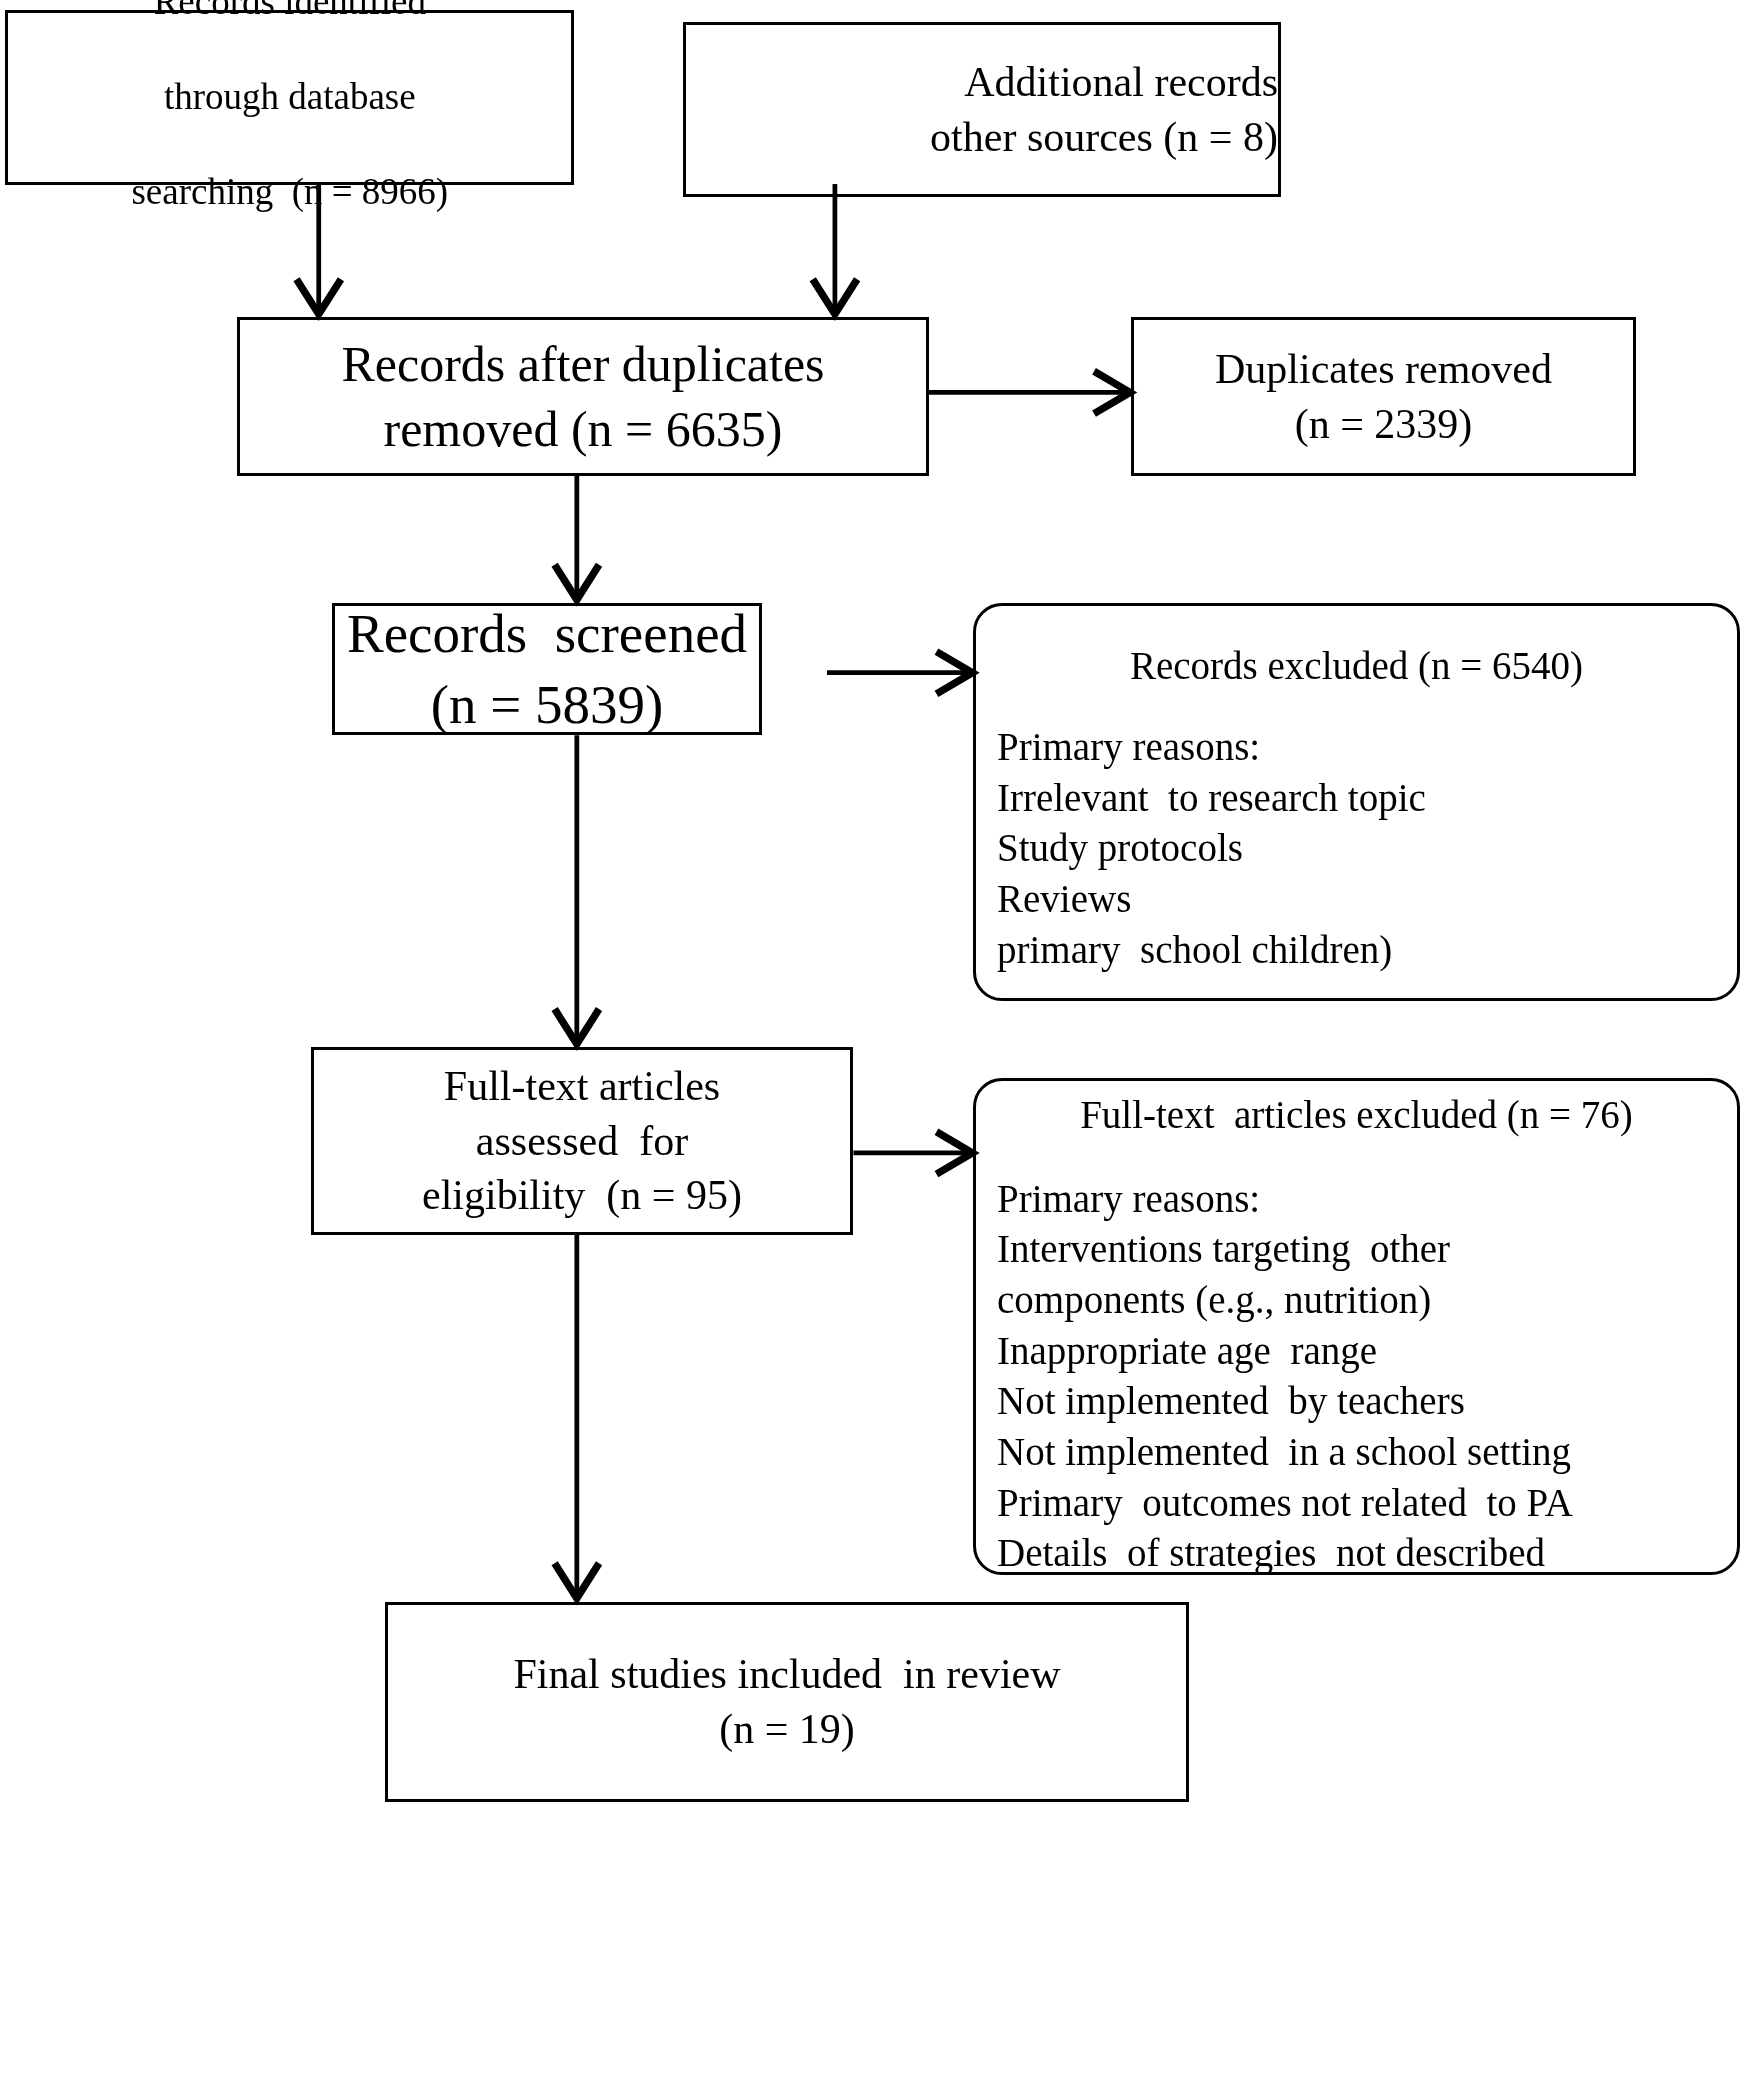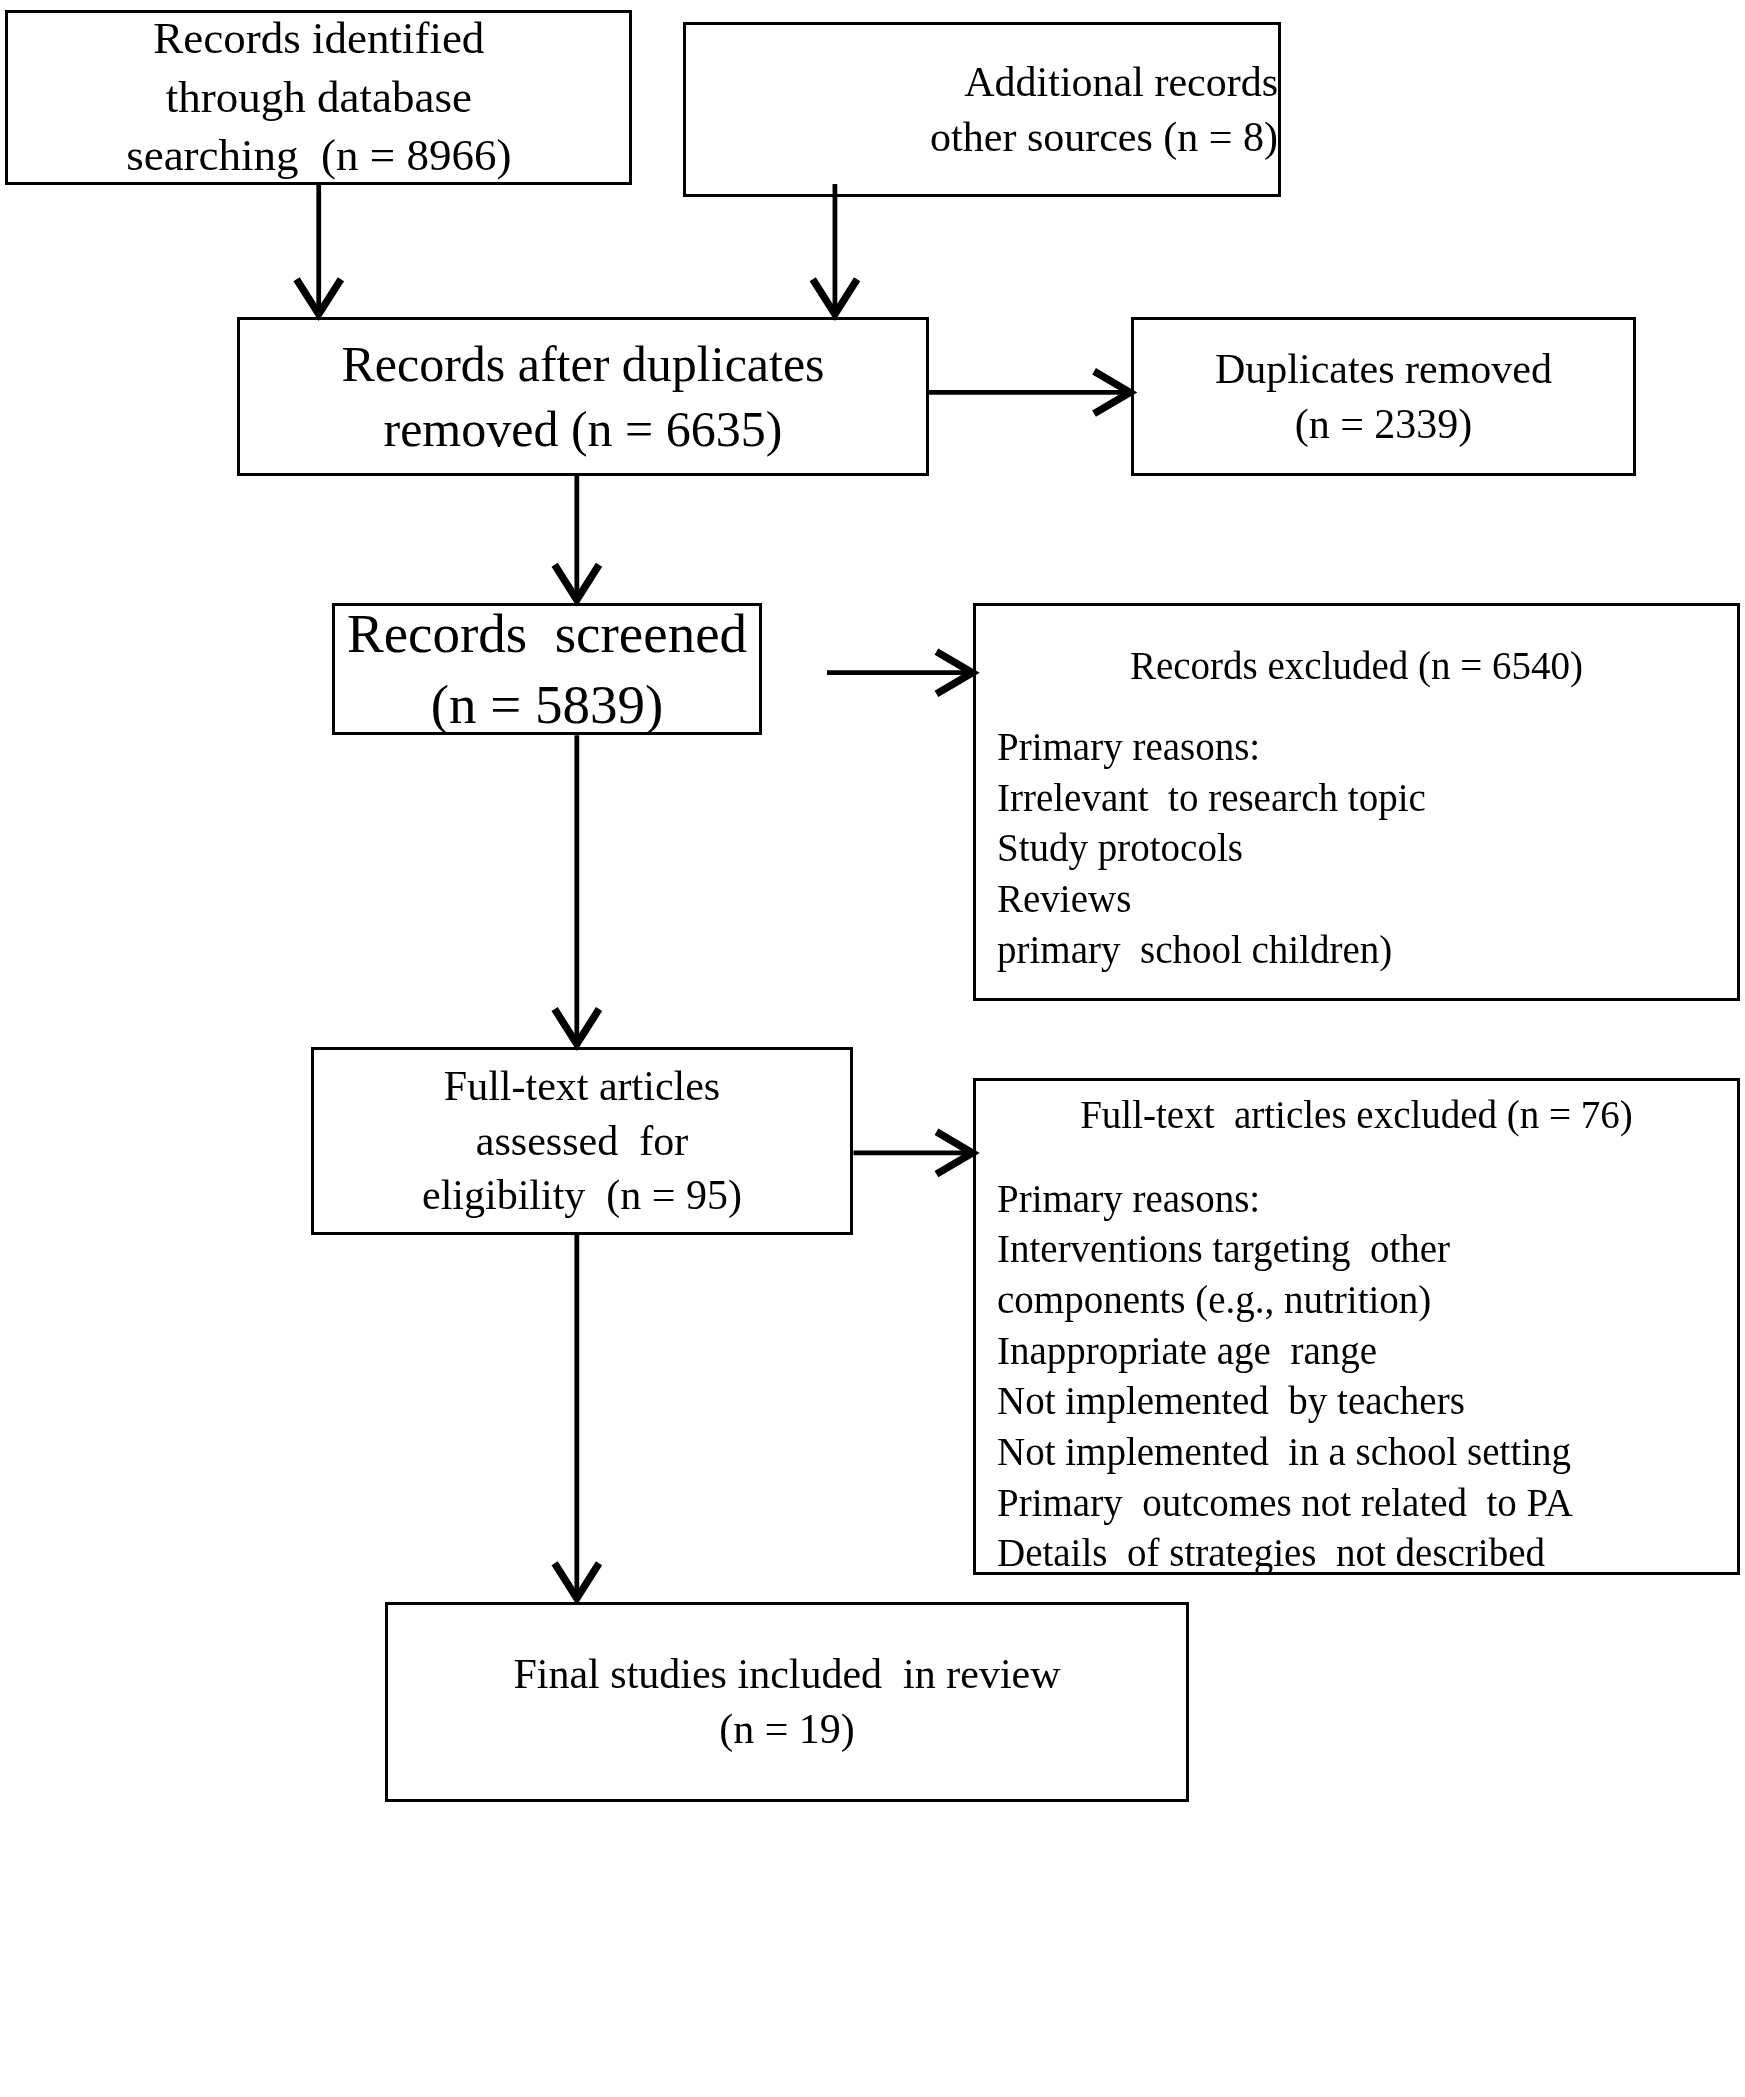--- a/index.html
+++ b/index.html
@@ -24,24 +24,24 @@
     display: flex;
     flex-direction: column;
     justify-content: center;
   }
   .node.centered { align-items: center; text-align: center; }
   .node .line {
     display: block;
     white-space: pre;
     line-height: 1.30;
   }
-  .node.left-aligned { align-items: center; text-align: left; }
+  .node.left-aligned { align-items: center; text-align: left; border-radius: 29px; }
 
   
-  #node-db-search        { left: 5.3px;   top: 9.5px;   width: 627px; height: 175px; font-size: 45px; }
+  #node-db-search        { left: 5.3px;   top: 9.5px;   width: 569px; height: 175px; font-size: 37px; gap: 47px; }
   #node-other-sources    { left: 683px; top: 22px;   width: 598px; height: 175px; font-size: 42px; align-items: flex-end; }
   #node-after-duplicates { left: 237px;  top: 317px;  width: 692px; height: 159px; font-size: 50px; }
   #node-duplicates-removed { left: 1131px; top: 317px; width: 505px; height: 159px; font-size: 42px; }
   #node-records-screened { left: 332px;  top: 603px; width: 430px;  height: 132px; font-size: 55px; }
   #node-records-excluded { left: 973px; top: 603px; width: 767px; height: 398px; font-size: 39px; }
   #node-fulltext-assessed{ left: 311px;  top: 1047px; width: 542px; height: 188px; font-size: 42px; }
   #node-fulltext-excluded{ left: 973px; top: 1078px; width: 767px; height: 497px; font-size: 39px; }
   #node-final-included   { left: 385px;  top: 1602px; width: 804px; height: 200px; font-size: 42px; }
 
   

